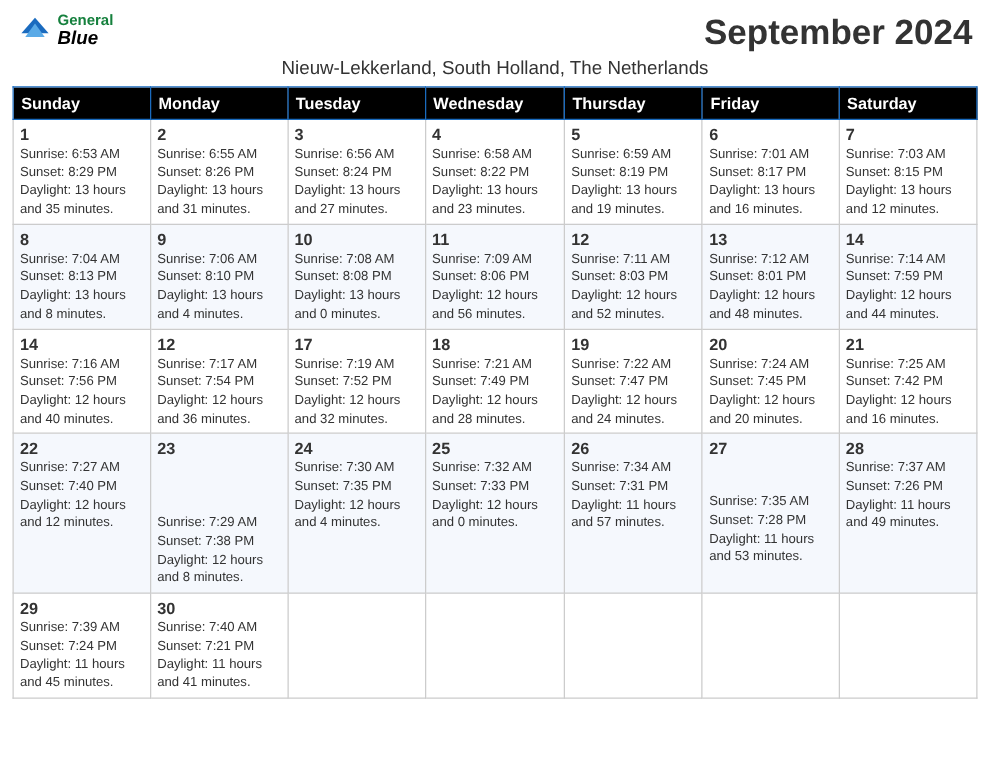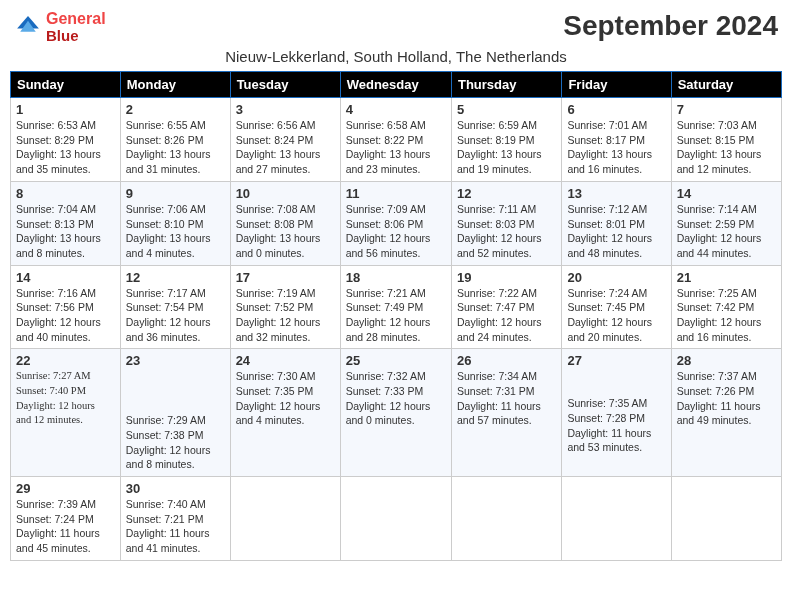--- a/index.html
+++ b/index.html
@@ -21,28 +21,29 @@
       display: flex;
       align-items: center;
       gap: 4px;
     }
     .logo-text {
       display: flex;
       flex-direction: column;
       line-height: 1.1;
     }
     .logo-general {
-      font-size: 16px;
-      font-weight: bold;
-      color: #ef4444;
+      font-size: 12px;
+      font-weight: bold;
+      color: #15803d;
     }
     .logo-blue {
       font-size: 15px;
       font-weight: bold;
-      color: #b91c1c;
+      color: #000000;
+      font-style: italic;
     }
     .logo-icon {
       width: 28px;
       height: 28px;
     }
     .month-title {
       font-size: 28px;
       font-weight: bold;
       color: #333;
       text-align: right;
@@ -217,21 +218,21 @@
         <td>
           <span class="day-number">13</span>
           <div class="day-info" style="white-space: pre-line;">Sunrise: 7:12 AM
 Sunset: 8:01 PM
 Daylight: 12 hours
 and 48 minutes.</div>
         </td>
         <td>
           <span class="day-number">14</span>
           <div class="day-info" style="white-space: pre-line;">Sunrise: 7:14 AM
-Sunset: 2:59 PM
+Sunset: 7:59 PM
 Daylight: 12 hours
 and 44 minutes.</div>
         </td>
       </tr>
       <tr>
         <td>
           <span class="day-number">14</span>
           <div class="day-info" style="white-space: pre-line;">Sunrise: 7:16 AM
 Sunset: 7:56 PM
 Daylight: 12 hours
@@ -276,21 +277,21 @@
           <span class="day-number">21</span>
           <div class="day-info" style="white-space: pre-line;">Sunrise: 7:25 AM
 Sunset: 7:42 PM
 Daylight: 12 hours
 and 16 minutes.</div>
         </td>
       </tr>
       <tr>
         <td>
           <span class="day-number">22</span>
-          <div class="day-info" style="white-space: pre-line; font-family: Liberation Serif, serif;">Sunrise: 7:27 AM
+          <div class="day-info" style="white-space: pre-line;">Sunrise: 7:27 AM
 Sunset: 7:40 PM
 Daylight: 12 hours
 and 12 minutes.</div>
         </td>
         <td>
           <span class="day-number">23</span>
           <div class="day-info" style="white-space: pre-line; margin-top: 45px;">Sunrise: 7:29 AM
 Sunset: 7:38 PM
 Daylight: 12 hours
 and 8 minutes.</div>

